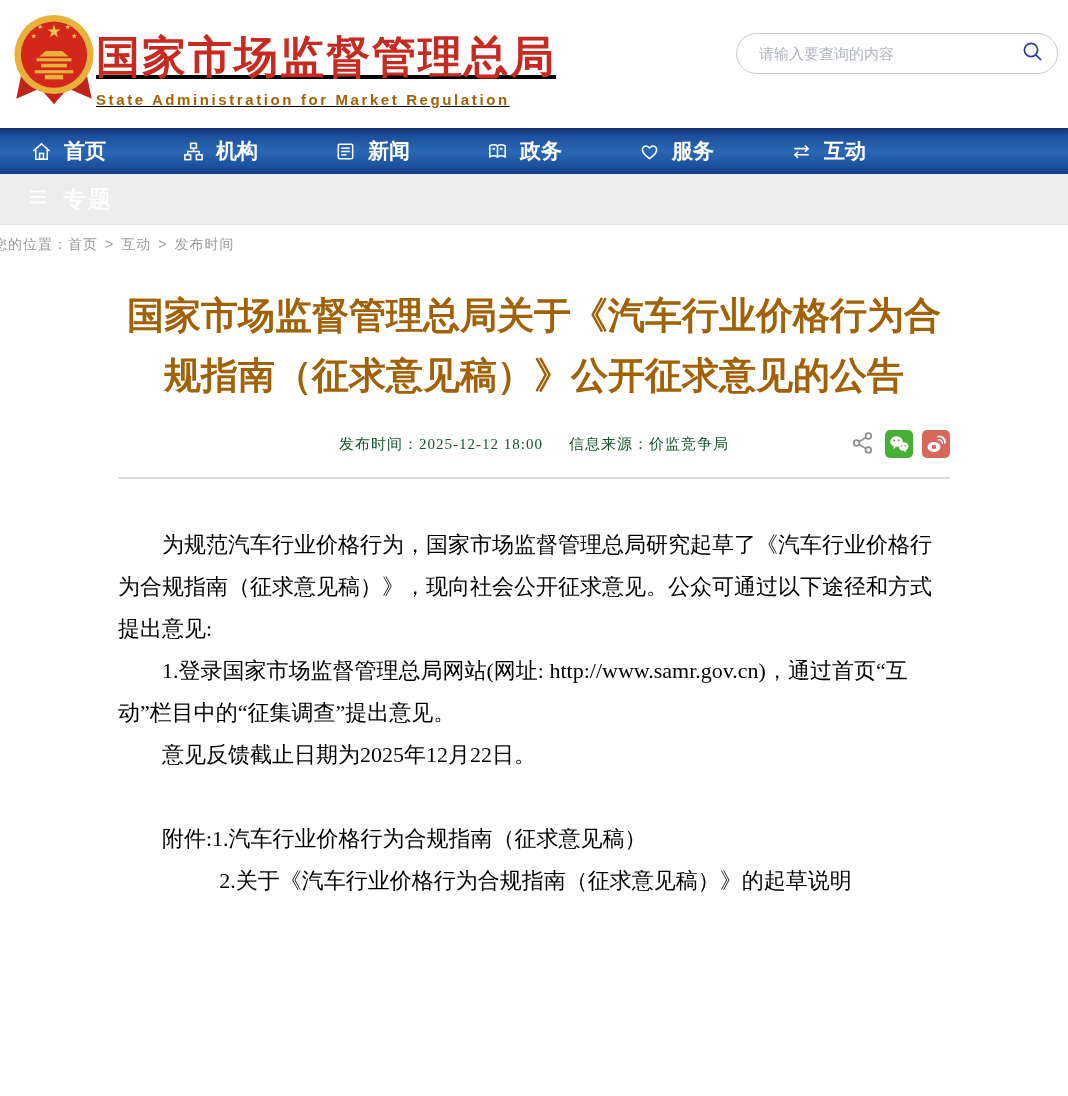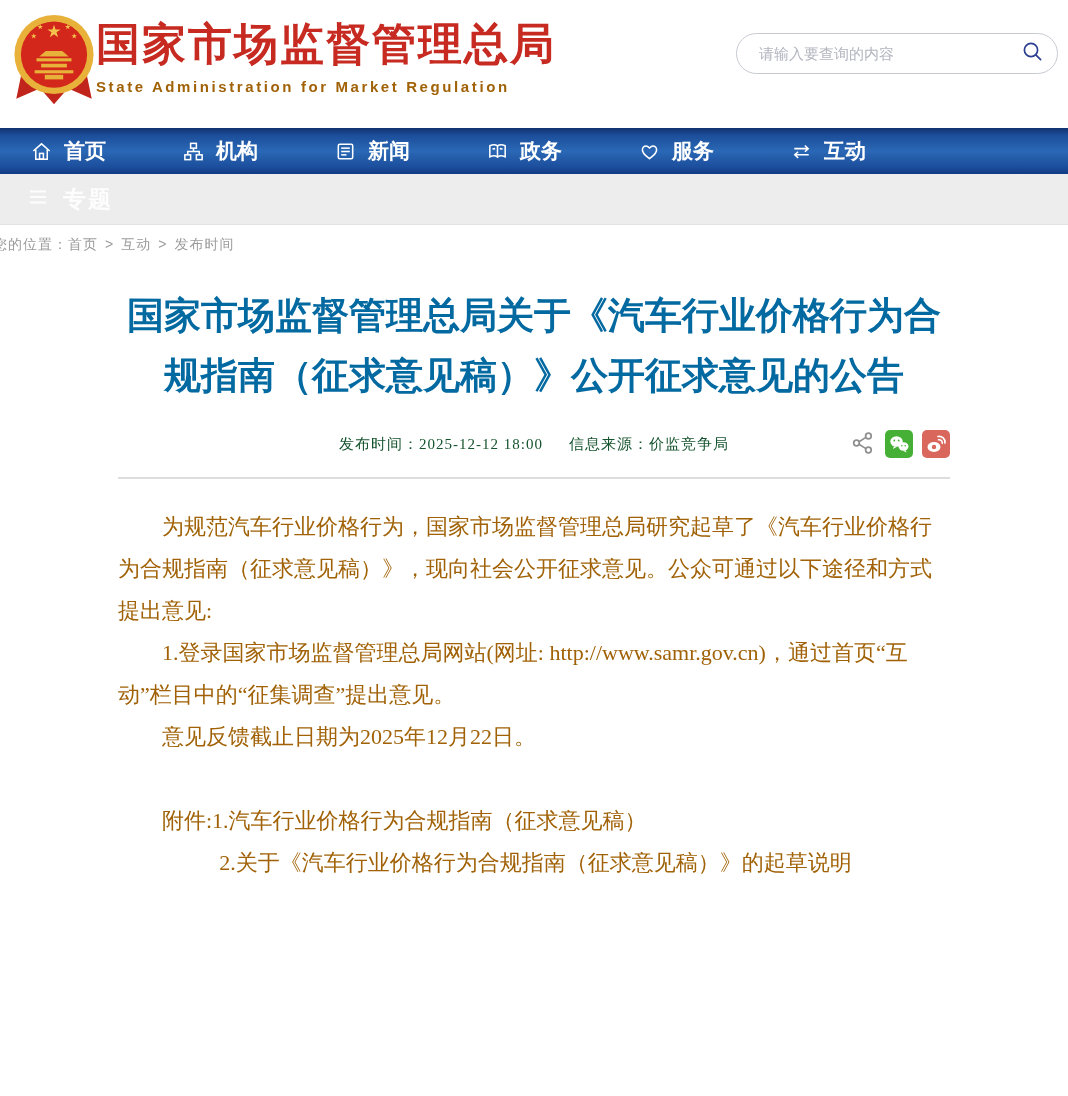--- a/index.html
+++ b/index.html
@@ -8,21 +8,21 @@
     width: 1068px;
     height: 1096px;
     background: #ffffff;
     font-family: "Liberation Sans", "DejaVu Sans", sans-serif;
     overflow: hidden;
   }
 
   
   .site-header { position: relative; height: 128px; background: #ffffff; }
   .emblem { position: absolute; left: 8px; top: 12px; }
-  .logo-text { position: absolute; left: 96px; top: 18px; }
+  .logo-text { position: absolute; left: 96px; top: 31px; text-decoration: underline; }
   .logo-cn {
     font-size: 44px; font-weight: bold; color: #c62a20;
     letter-spacing: 2px; line-height: 52px; white-space: nowrap;
   }
   .logo-en {
     margin-top: 8px; font-size: 15px; font-weight: bold; color: #a16207;
     letter-spacing: 2.6px; white-space: nowrap;
   }
   .search-box {
     position: absolute; right: 10px; top: 33px;
@@ -69,44 +69,44 @@
     font-size: 14px; color: #9b9b9b; letter-spacing: 1px;
   }
   .breadcrumb a { color: #9b9b9b; text-decoration: none; cursor: pointer; }
   .breadcrumb .sep { margin: 0 7px; }
 
   
   .article { width: 832px; margin: 0 auto; }
   .article-title {
     margin: 32px 0 0 0;
     font-size: 37px; line-height: 60px; font-weight: bold;
-    color: #0369a1; text-align: center;
+    color: #a16207; text-align: center;
   }
   .meta-row { position: relative; margin-top: 20px; height: 36px; }
   .meta-text {
     text-align: center; font-size: 15px; color: #14532d; line-height: 36px;
     font-family: "Liberation Serif", "DejaVu Serif", serif; letter-spacing: 1px;
   }
   .meta-gap { display: inline-block; width: 26px; }
   .share-icons {
     position: absolute; right: 0; top: 2px;
     display: flex; gap: 9px; align-items: center; height: 32px;
   }
   .share-btn {
     border: none; background: transparent; padding: 0; cursor: pointer;
     display: flex; align-items: center;
   }
   .badge { width: 28px; height: 28px; border-radius: 5px; display: block; }
 
   .divider { border: none; border-top: 2px solid #dddddd; margin: 15px 0 0 0; }
 
   .body-text {
-    margin-top: 27px;
+    margin-top: 45px;
     font-family: "Liberation Serif", "DejaVu Serif", serif;
-    font-size: 22px; line-height: 42px; color: #a16207;
+    font-size: 22px; line-height: 42px; color: #000000;
   }
   .body-text p { margin: 0; text-indent: 2em; }
   .attachments { margin-top: 42px; }
   .attachments .att-2 { text-indent: 4.6em; }
 </style>
 </head>
 <body>
 
 <header class="site-header">
   <span class="emblem">

